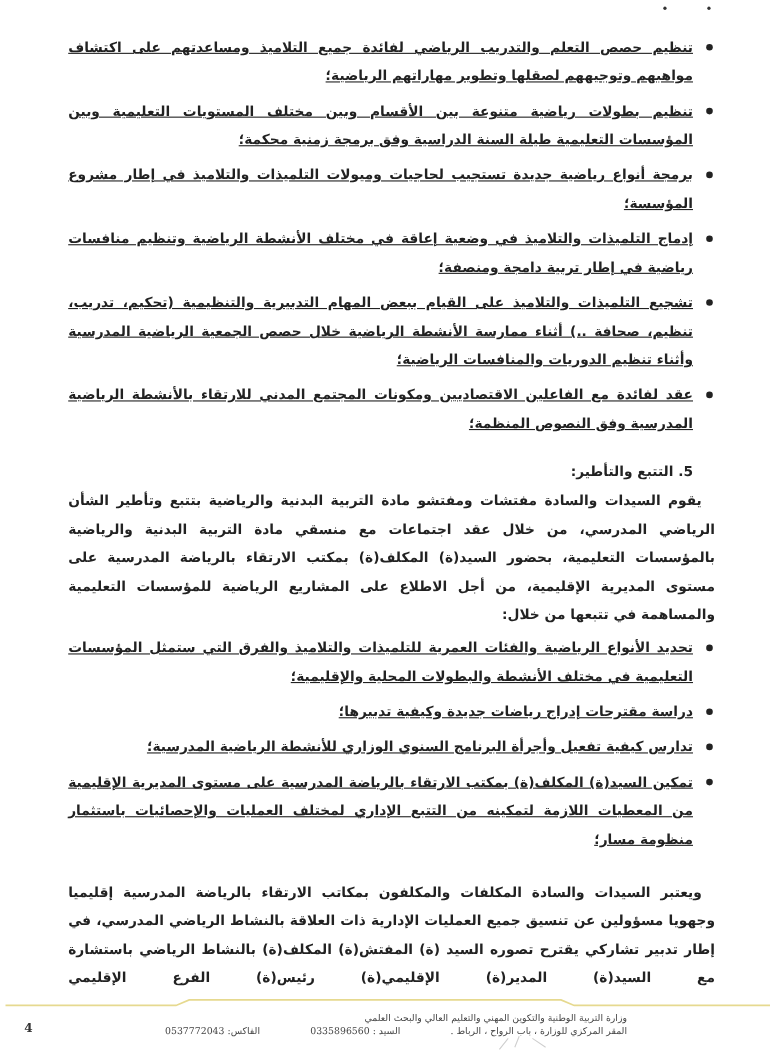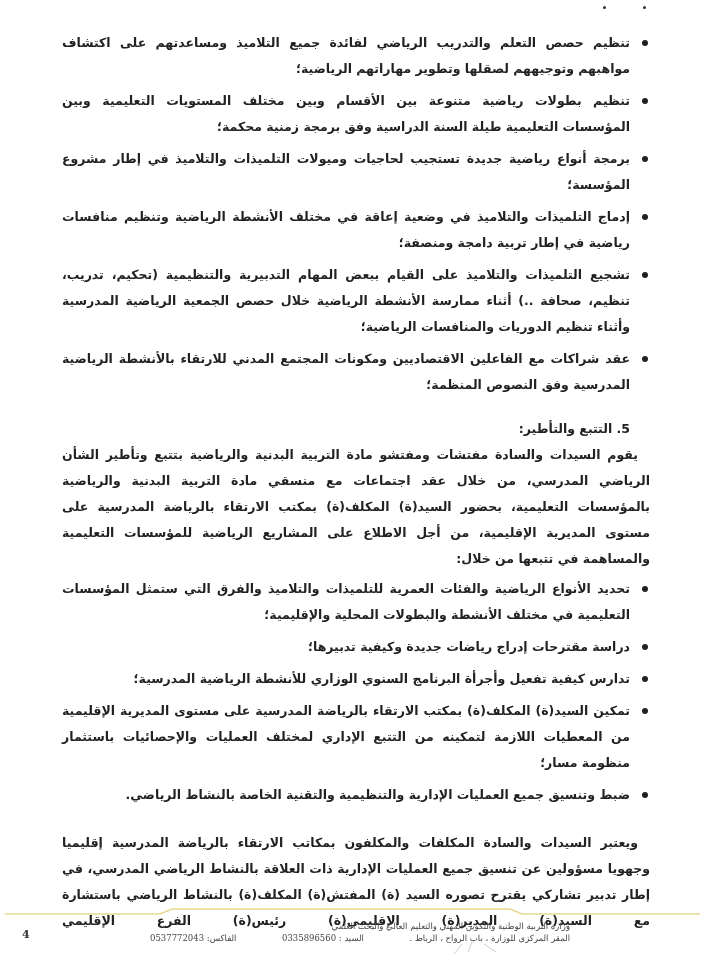--- a/index.html
+++ b/index.html
@@ -39,20 +39,21 @@
       text-align: justify;
       font-size: 12.5px;
       line-height: 26px;
       font-weight: bold;
       color: #222;
     }
     ul.bullets {
       list-style: none;
       margin: 0;
       padding: 0;
+      text-decoration: underline;
     }
     ul.bullets li {
       position: relative;
       padding-right: 20px;
       margin-bottom: 6px;
       text-align-last: right;
     }
     ul.bullets li::before {
       content: "";
       position: absolute;
@@ -128,35 +129,34 @@
   <span style="right:40px;"></span>
 </div>
 
 <div class="content">
   <ul class="bullets">
     <li>تنظيم حصص التعلم والتدريب الرياضي لفائدة جميع التلاميذ ومساعدتهم على اكتشاف مواهبهم وتوجيههم لصقلها وتطوير مهاراتهم الرياضية؛</li>
     <li>تنظيم بطولات رياضية متنوعة بين الأقسام وبين مختلف المستويات التعليمية وبين المؤسسات التعليمية طيلة السنة الدراسية وفق برمجة زمنية محكمة؛</li>
     <li>برمجة أنواع رياضية جديدة تستجيب لحاجيات وميولات التلميذات والتلاميذ في إطار مشروع المؤسسة؛</li>
     <li>إدماج التلميذات والتلاميذ في وضعية إعاقة في مختلف الأنشطة الرياضية وتنظيم منافسات رياضية في إطار تربية دامجة ومنصفة؛</li>
     <li>تشجيع التلميذات والتلاميذ على القيام ببعض المهام التدبيرية والتنظيمية (تحكيم، تدريب، تنظيم، صحافة ..) أثناء ممارسة الأنشطة الرياضية خلال حصص الجمعية الرياضية المدرسية وأثناء تنظيم الدوريات والمنافسات الرياضية؛</li>
-    <li>عقد شراكات مع الفاعلين الاقتصاديين ومكونات المجتمع المدني للارتقاء بالأنشطة الرياضية المدرسية وفق النصوص المنظمة؛</li>
+    <li>عقد لفائدة مع الفاعلين الاقتصاديين ومكونات المجتمع المدني للارتقاء بالأنشطة الرياضية المدرسية وفق النصوص المنظمة؛</li>
   </ul>
 
   <div class="section-title">
     <span>5.</span>
     <span>التتبع والتأطير:</span>
   </div>
   <p class="para">يقوم السيدات والسادة مفتشات ومفتشو مادة التربية البدنية والرياضية بتتبع وتأطير الشأن الرياضي المدرسي، من خلال عقد اجتماعات مع منسقي مادة التربية البدنية والرياضية بالمؤسسات التعليمية، بحضور السيد(ة) المكلف(ة) بمكتب الارتقاء بالرياضة المدرسية على مستوى المديرية الإقليمية، من أجل الاطلاع على المشاريع الرياضية للمؤسسات التعليمية والمساهمة في تتبعها من خلال:</p>
 
   <ul class="bullets">
     <li>تحديد الأنواع الرياضية والفئات العمرية للتلميذات والتلاميذ والفرق التي ستمثل المؤسسات التعليمية في مختلف الأنشطة والبطولات المحلية والإقليمية؛</li>
     <li>دراسة مقترحات إدراج رياضات جديدة وكيفية تدبيرها؛</li>
     <li>تدارس كيفية تفعيل وأجرأة البرنامج السنوي الوزاري للأنشطة الرياضية المدرسية؛</li>
     <li>تمكين السيد(ة) المكلف(ة) بمكتب الارتقاء بالرياضة المدرسية على مستوى المديرية الإقليمية من المعطيات اللازمة لتمكينه من التتبع الإداري لمختلف العمليات والإحصائيات باستثمار منظومة مسار؛</li>
-    <li>ضبط وتنسيق جميع العمليات الإدارية والتنظيمية والتقنية الخاصة بالنشاط الرياضي.</li>
   </ul>
 
   <p class="para closing">ويعتبر السيدات والسادة المكلفات والمكلفون بمكاتب الارتقاء بالرياضة المدرسية إقليميا وجهويا مسؤولين عن تنسيق جميع العمليات الإدارية ذات العلاقة بالنشاط الرياضي المدرسي، في إطار تدبير تشاركي يقترح تصوره السيد (ة) المفتش(ة) المكلف(ة) بالنشاط الرياضي باستشارة مع السيد(ة) المدير(ة) الإقليمي(ة) رئيس(ة) الفرع الإقليمي</p>
 </div>
 
 <svg class="footer-line" viewBox="0 0 706 14" preserveAspectRatio="none">
   <path d="M5 8 L160 8 L172 3 L510 3 L522 8 L700 8" fill="none" stroke="#e6d98f" stroke-width="1.5"></path>
 </svg>
 
 <div class="footer-text">

